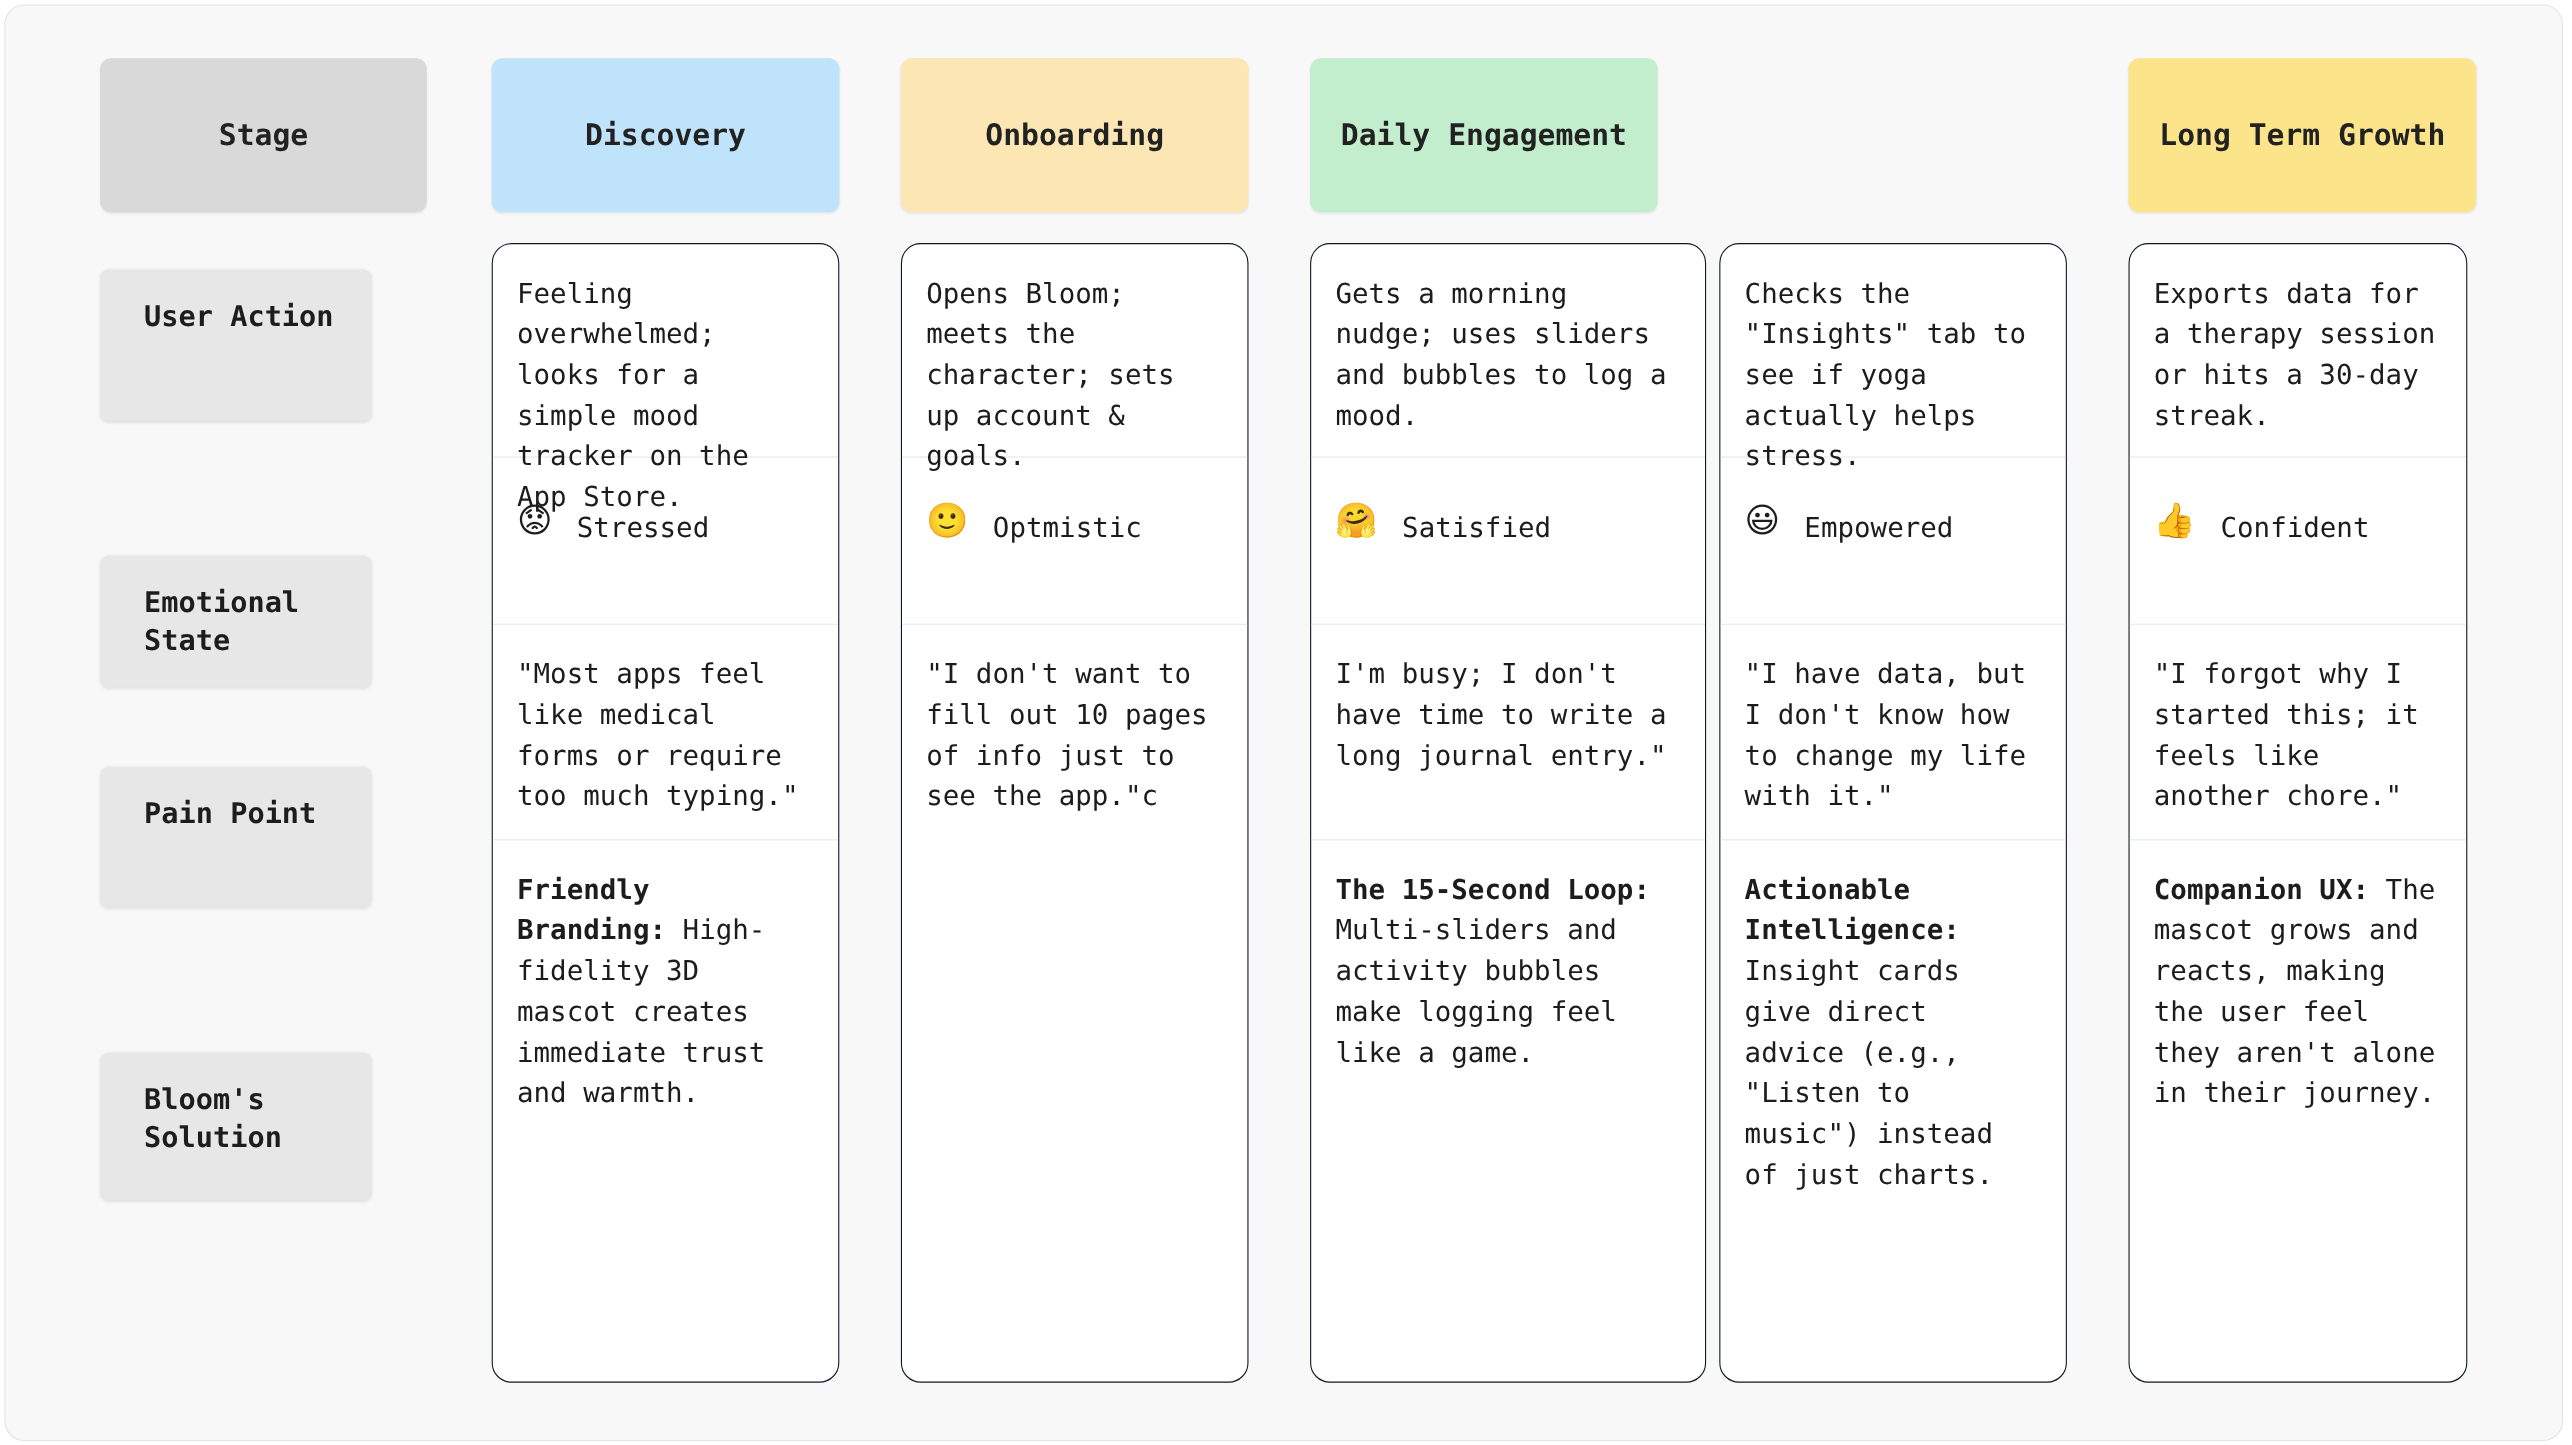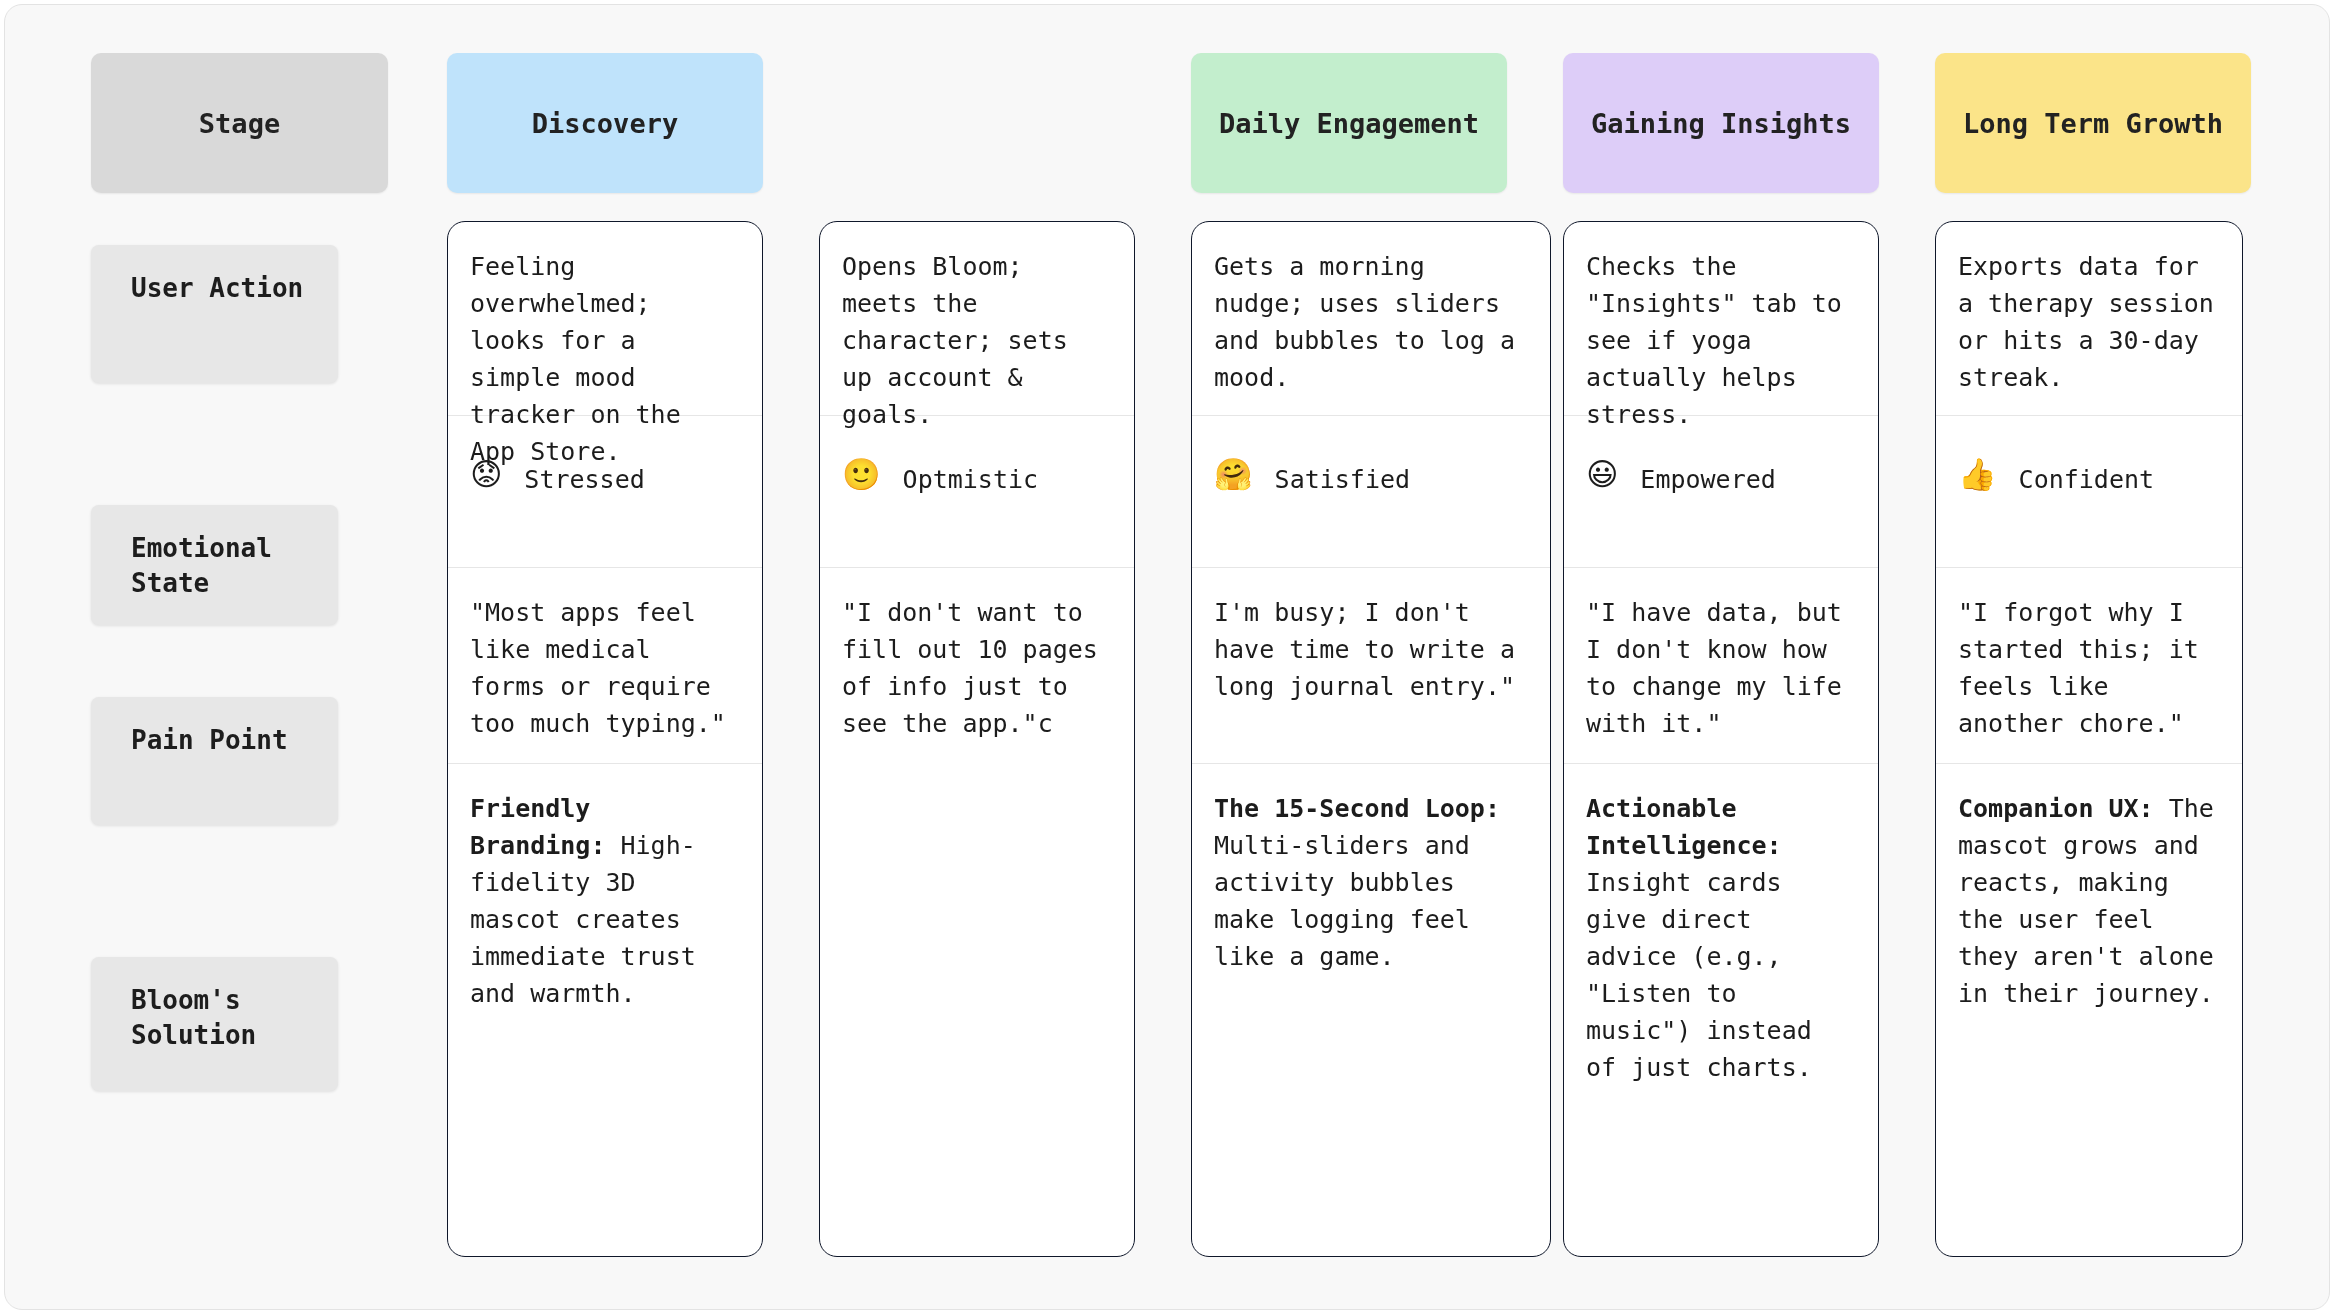--- a/index.html
+++ b/index.html
@@ -120,25 +120,25 @@
 
 <div id="board">
 
   <div class="header-row">
     <div class="hdr" id="hdr-0" style="left: 86px; width: 297px; background: rgb(217, 217, 217);">
         <span>Stage</span>
       </div>
     <div class="hdr" id="hdr-1" style="left: 442px; width: 316px; background: rgb(191, 227, 251);">
         <span>Discovery</span>
       </div>
+    <div class="hdr" id="hdr-2" style="left: 814px; width: 316px; background: rgb(252, 230, 180);">
+        <span>Onboarding</span>
+      </div>
     <div class="hdr" id="hdr-3" style="left: 1186px; width: 316px; background: rgb(195, 238, 205);">
         <span>Daily Engagement</span>
-      </div>
-    <div class="hdr" id="hdr-4" style="left: 1558px; width: 316px; background: rgb(221, 205, 248);">
-        <span>Gaining Insights</span>
       </div>
     <div class="hdr" id="hdr-5" style="left: 1930px; width: 316px; background: rgb(251, 228, 137);">
         <span>Long Term Growth</span>
       </div>
   </div>
 
   <div class="rowlabel" id="rowlbl-0" style="top: 240px; height: 138px;"><span>User Action</span></div>
   <div class="rowlabel" id="rowlbl-1" style="top: 500px; height: 120px;"><span>Emotional State</span></div>
   <div class="rowlabel" id="rowlbl-2" style="top: 692px; height: 128px;"><span>Pain Point</span></div>
   <div class="rowlabel" id="rowlbl-3" style="top: 952px; height: 134px;"><span>Bloom's Solution</span></div>

